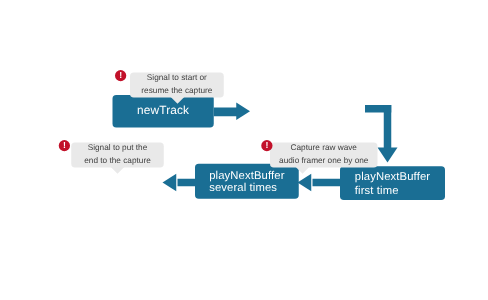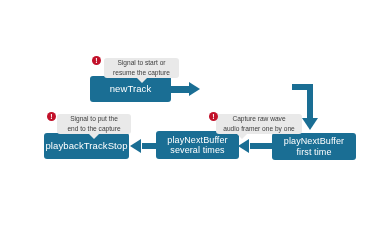--- a/index.html
+++ b/index.html
@@ -20,21 +20,21 @@
 
   
   .node {
     position: absolute;
     background: #1a6e94;
     border-radius: 3px;
     color: #ffffff;
     display: flex;
     align-items: center;
     justify-content: center;
-    text-align: center;
+    text-align: left;
     line-height: 1.15;
     letter-spacing: 0.1px;
     box-sizing: border-box;
     padding: 2px 4px;
   }
   .node .lbl {
     display: block;
     white-space: pre-line;
   }
 
@@ -163,23 +163,20 @@
   <div class="node" id="node-pnb-first">
     <span class="lbl">playNextBuffer
 first time</span>
   </div>
 
   <div class="node" id="node-pnb-several">
     <span class="lbl">playNextBuffer
 several times</span>
   </div>
 
-  <div class="node" id="node-trackstop">
-    <span class="lbl">playbackTrackStop</span>
-  </div>
 
   <div class="callout" id="callout-start">
     <span>Signal to start or
 resume the capture</span>
     <span class="tail"></span>
   </div>
   <div class="alert" id="alert-start">!</div>
 
   <div class="callout" id="callout-capture">
     <span>Capture raw wave

